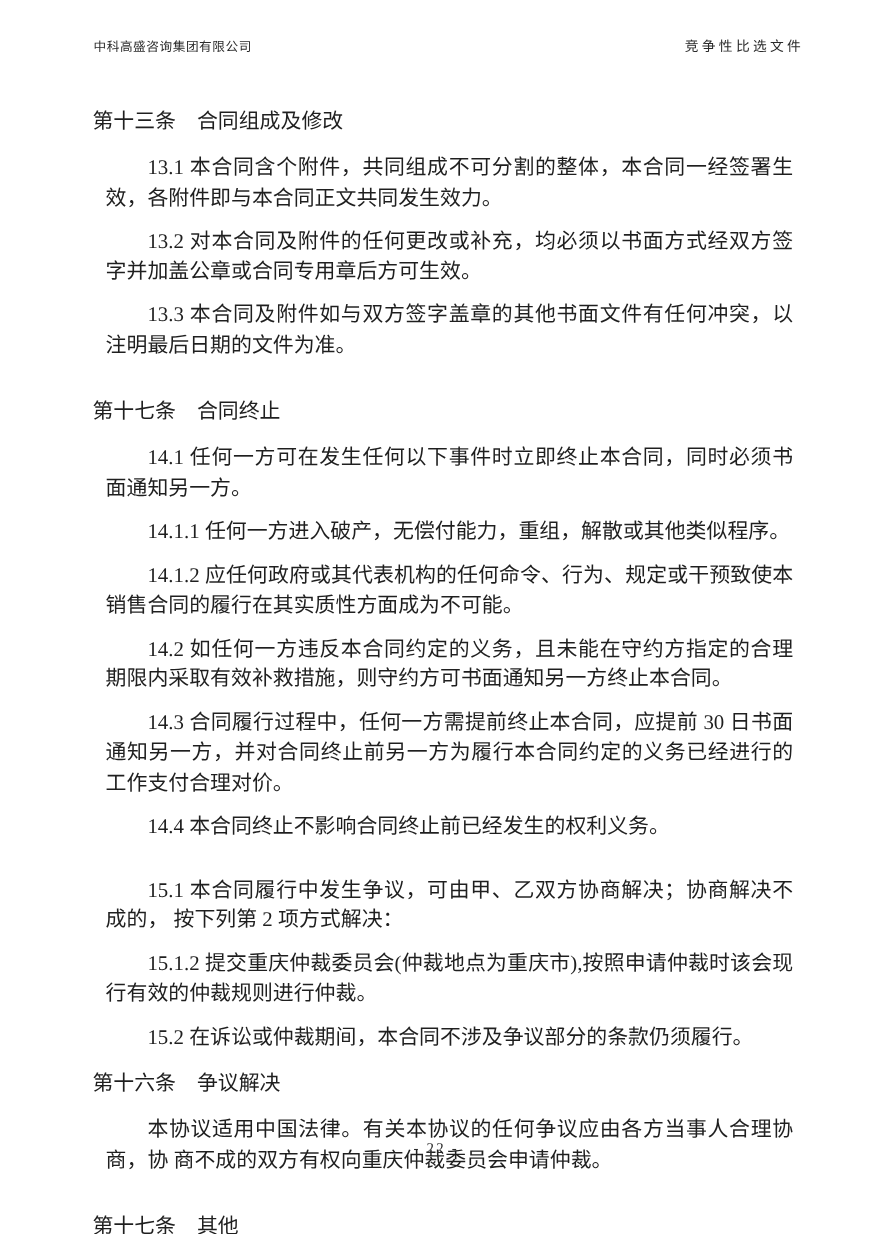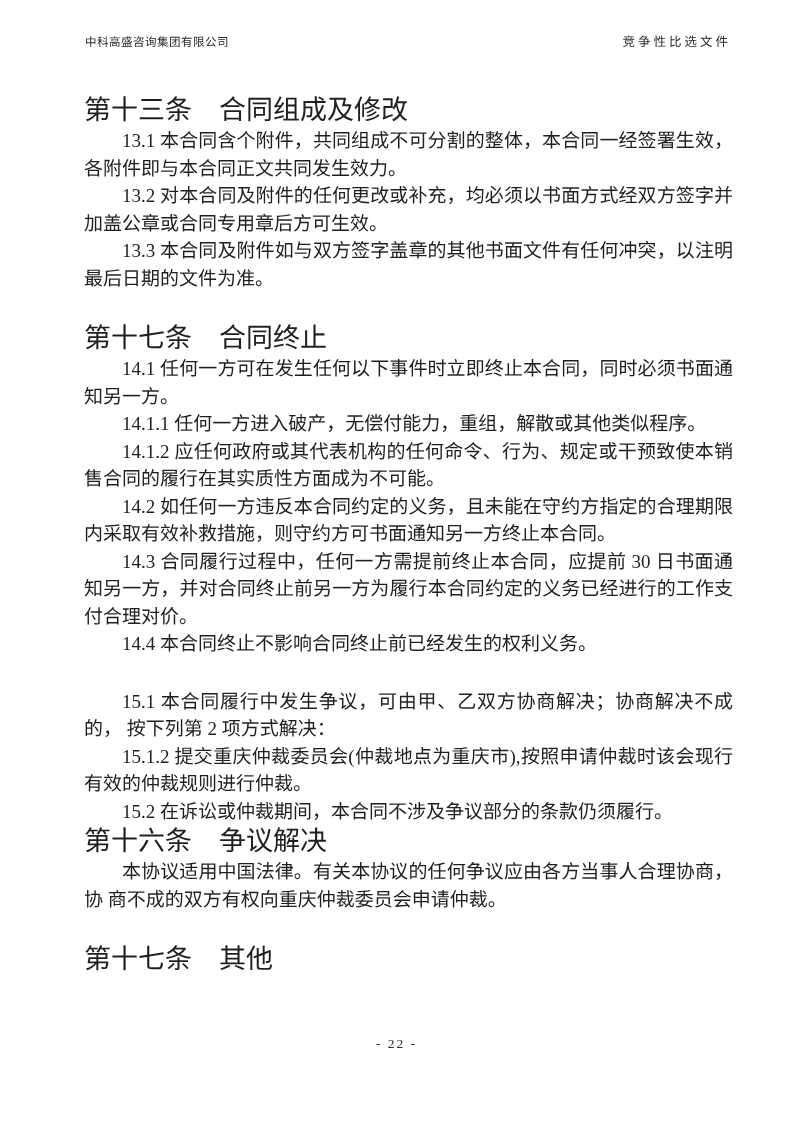--- a/index.html
+++ b/index.html
@@ -41,28 +41,28 @@
   .doc-body {
     position: absolute;
     top: 94px;
     left: 84px;
     width: 649px;
   }
   .doc-section { margin: 0; }
   .doc-section.s-gap { margin-bottom: 30px; }
   .heading {
     margin: 0;
-    font-size: 27px;
+    font-size: 19px;
     font-weight: 400;
     line-height: 33px;
     white-space: nowrap;
   }
   .h-title { margin-left: 1em; }
   .para {
-    margin: 0;
+    margin: 12px;
     font-size: 19px;
     line-height: 27.5px;
     text-align: justify;
     text-align-last: left;
     text-indent: 2em;
   }
   
   .page-footer {
     position: absolute;
     top: 1036px;

